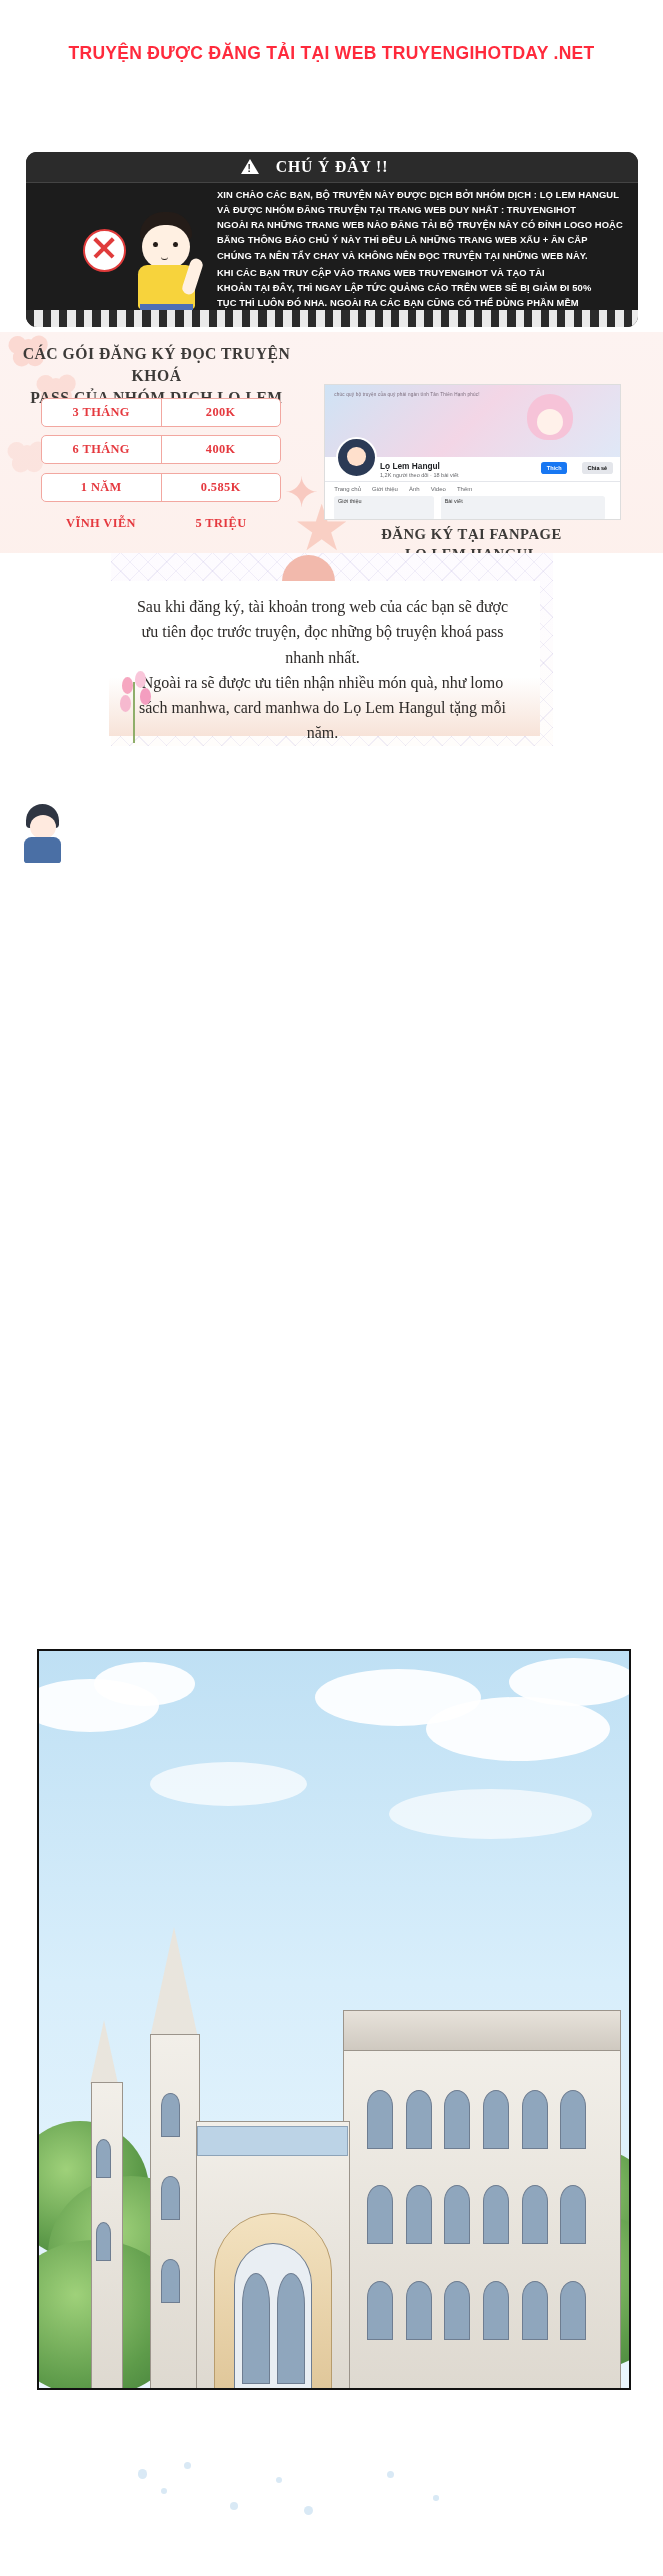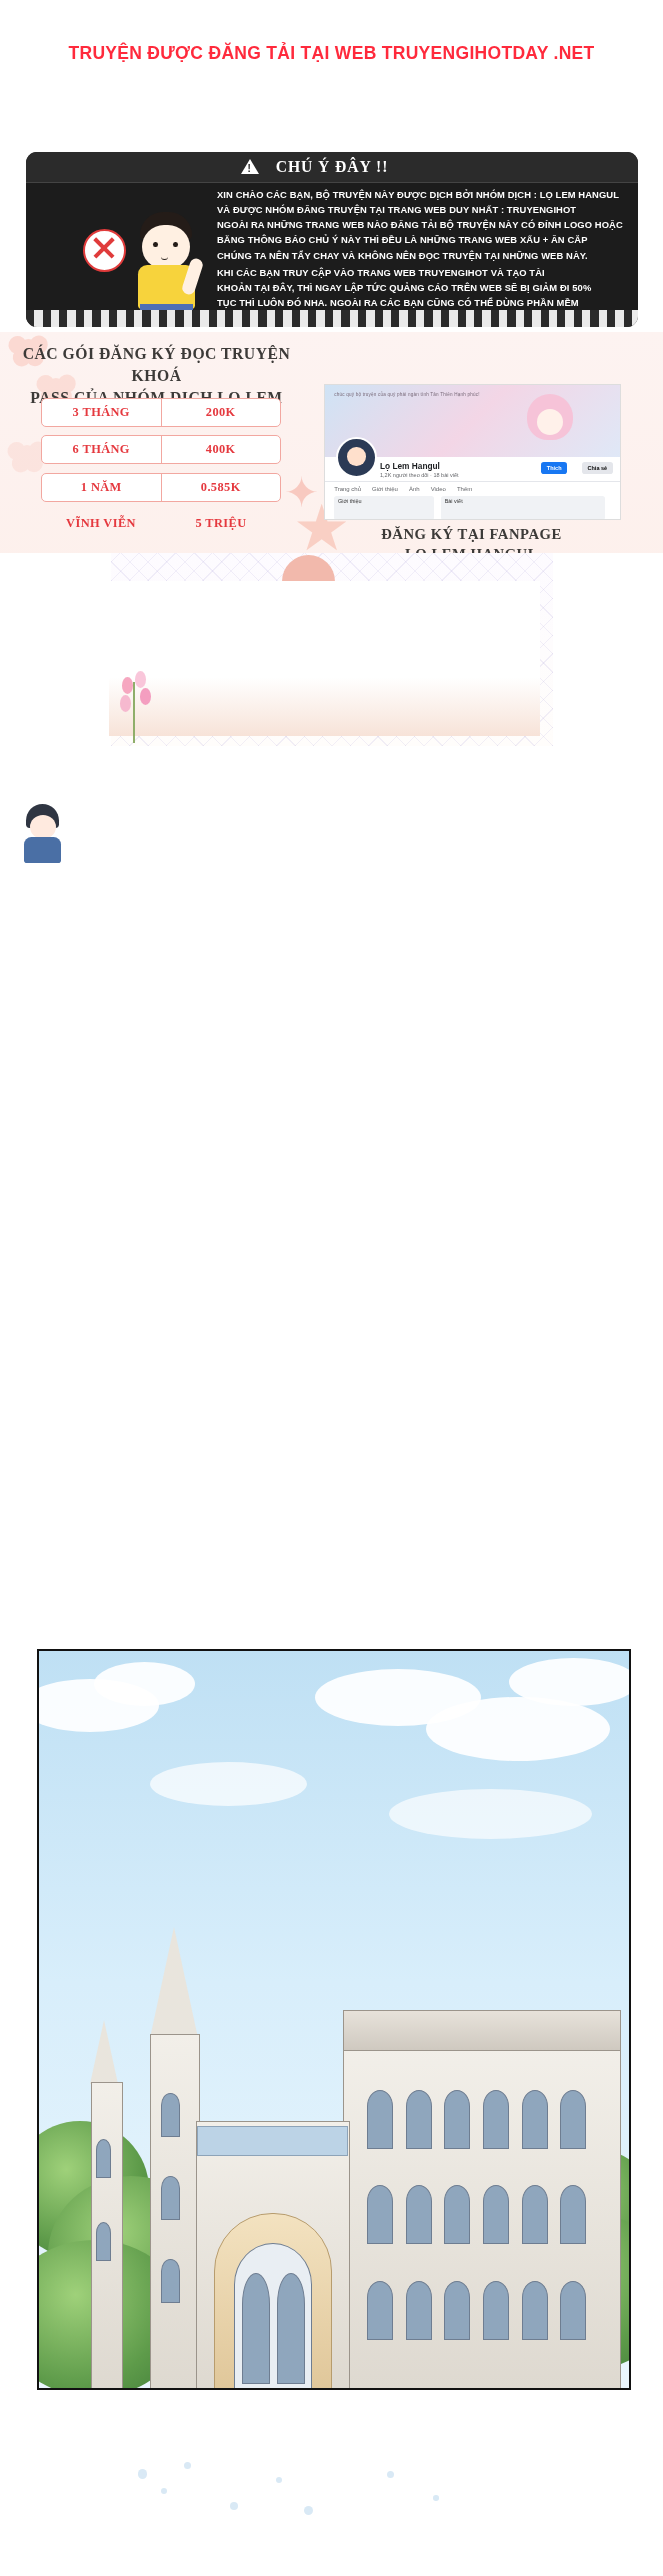--- a/index.html
+++ b/index.html
@@ -568,20 +568,22 @@
     <div>ĐĂNG KÝ TẠI FANPAGE</div>
     <div>LỌ LEM HANGUL</div>
   </div>
 </div>
 
 <div class="desc-section">
   <div class="desc-grid"></div>
   <div class="desc-circle"></div>
   <div class="desc-box"></div>
   <div class="desc-text">
+    <p>Sau khi đăng ký, tài khoản trong web của các bạn sẽ được ưu tiên đọc trước truyện, đọc những bộ truyện khoá pass nhanh nhất.</p>
+    <p>Ngoài ra sẽ được ưu tiên nhận nhiều món quà, như lomo sách manhwa, card manhwa do Lọ Lem Hangul tặng mỗi năm.</p>
   </div>
   <div class="desc-flowers">
     <div class="df-stem"></div>
     <div class="df-p" style="left:14.7px;top:13px;background:#f6a7c0;"></div>
     <div class="df-p" style="left:28px;top:7.4px;background:#f9c6da;"></div>
     <div class="df-p" style="left:33px;top:24px;background:#f49ec0;"></div>
     <div class="df-p" style="left:13px;top:31px;background:#f6b9cf;"></div>
   </div>
 </div>
 

